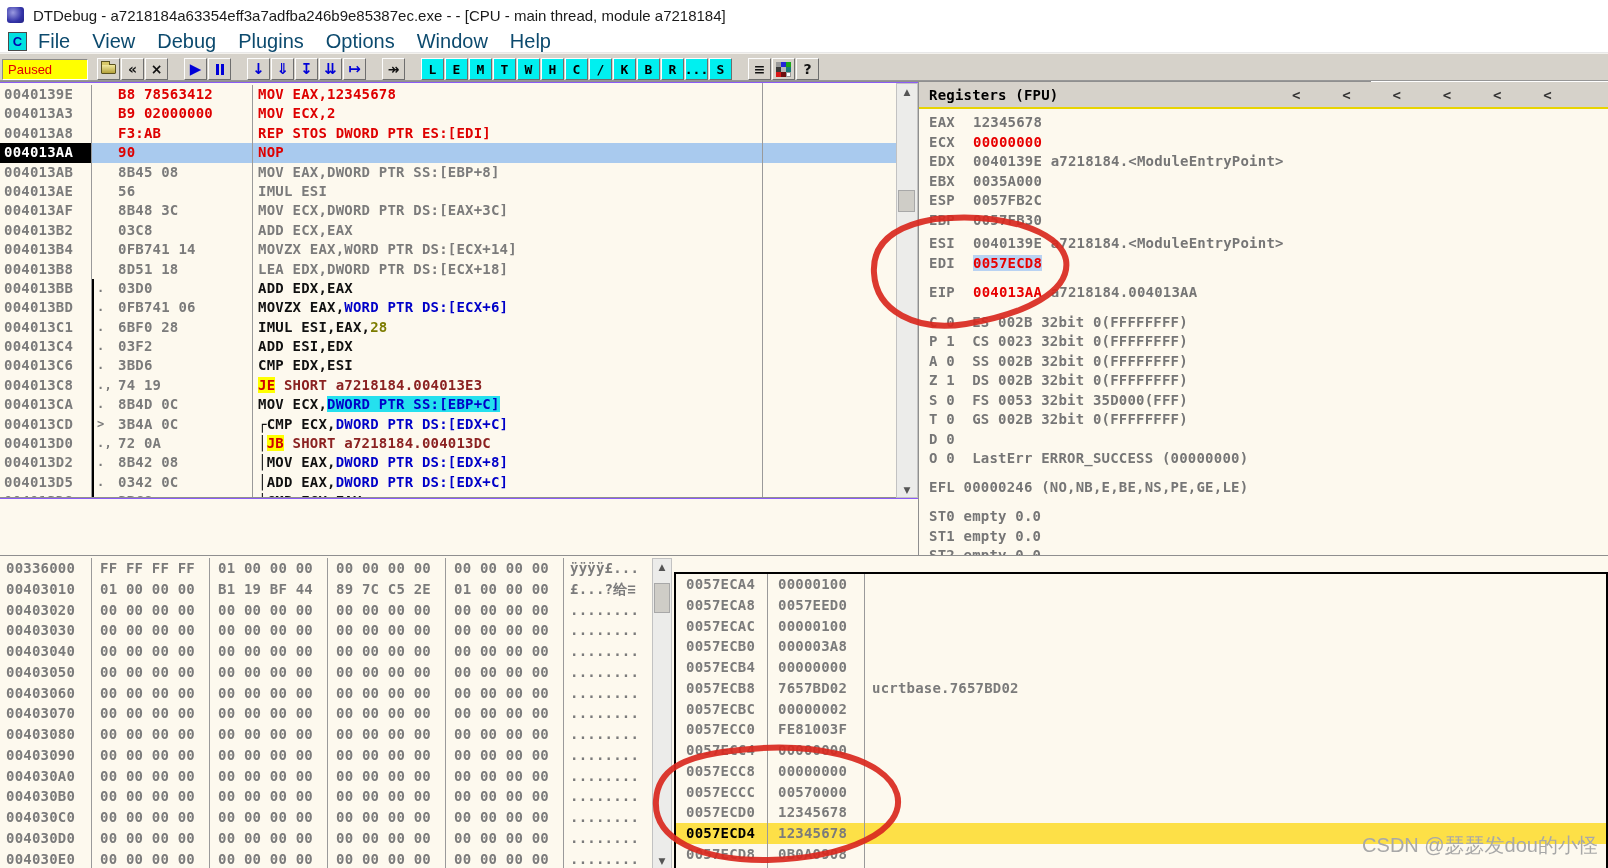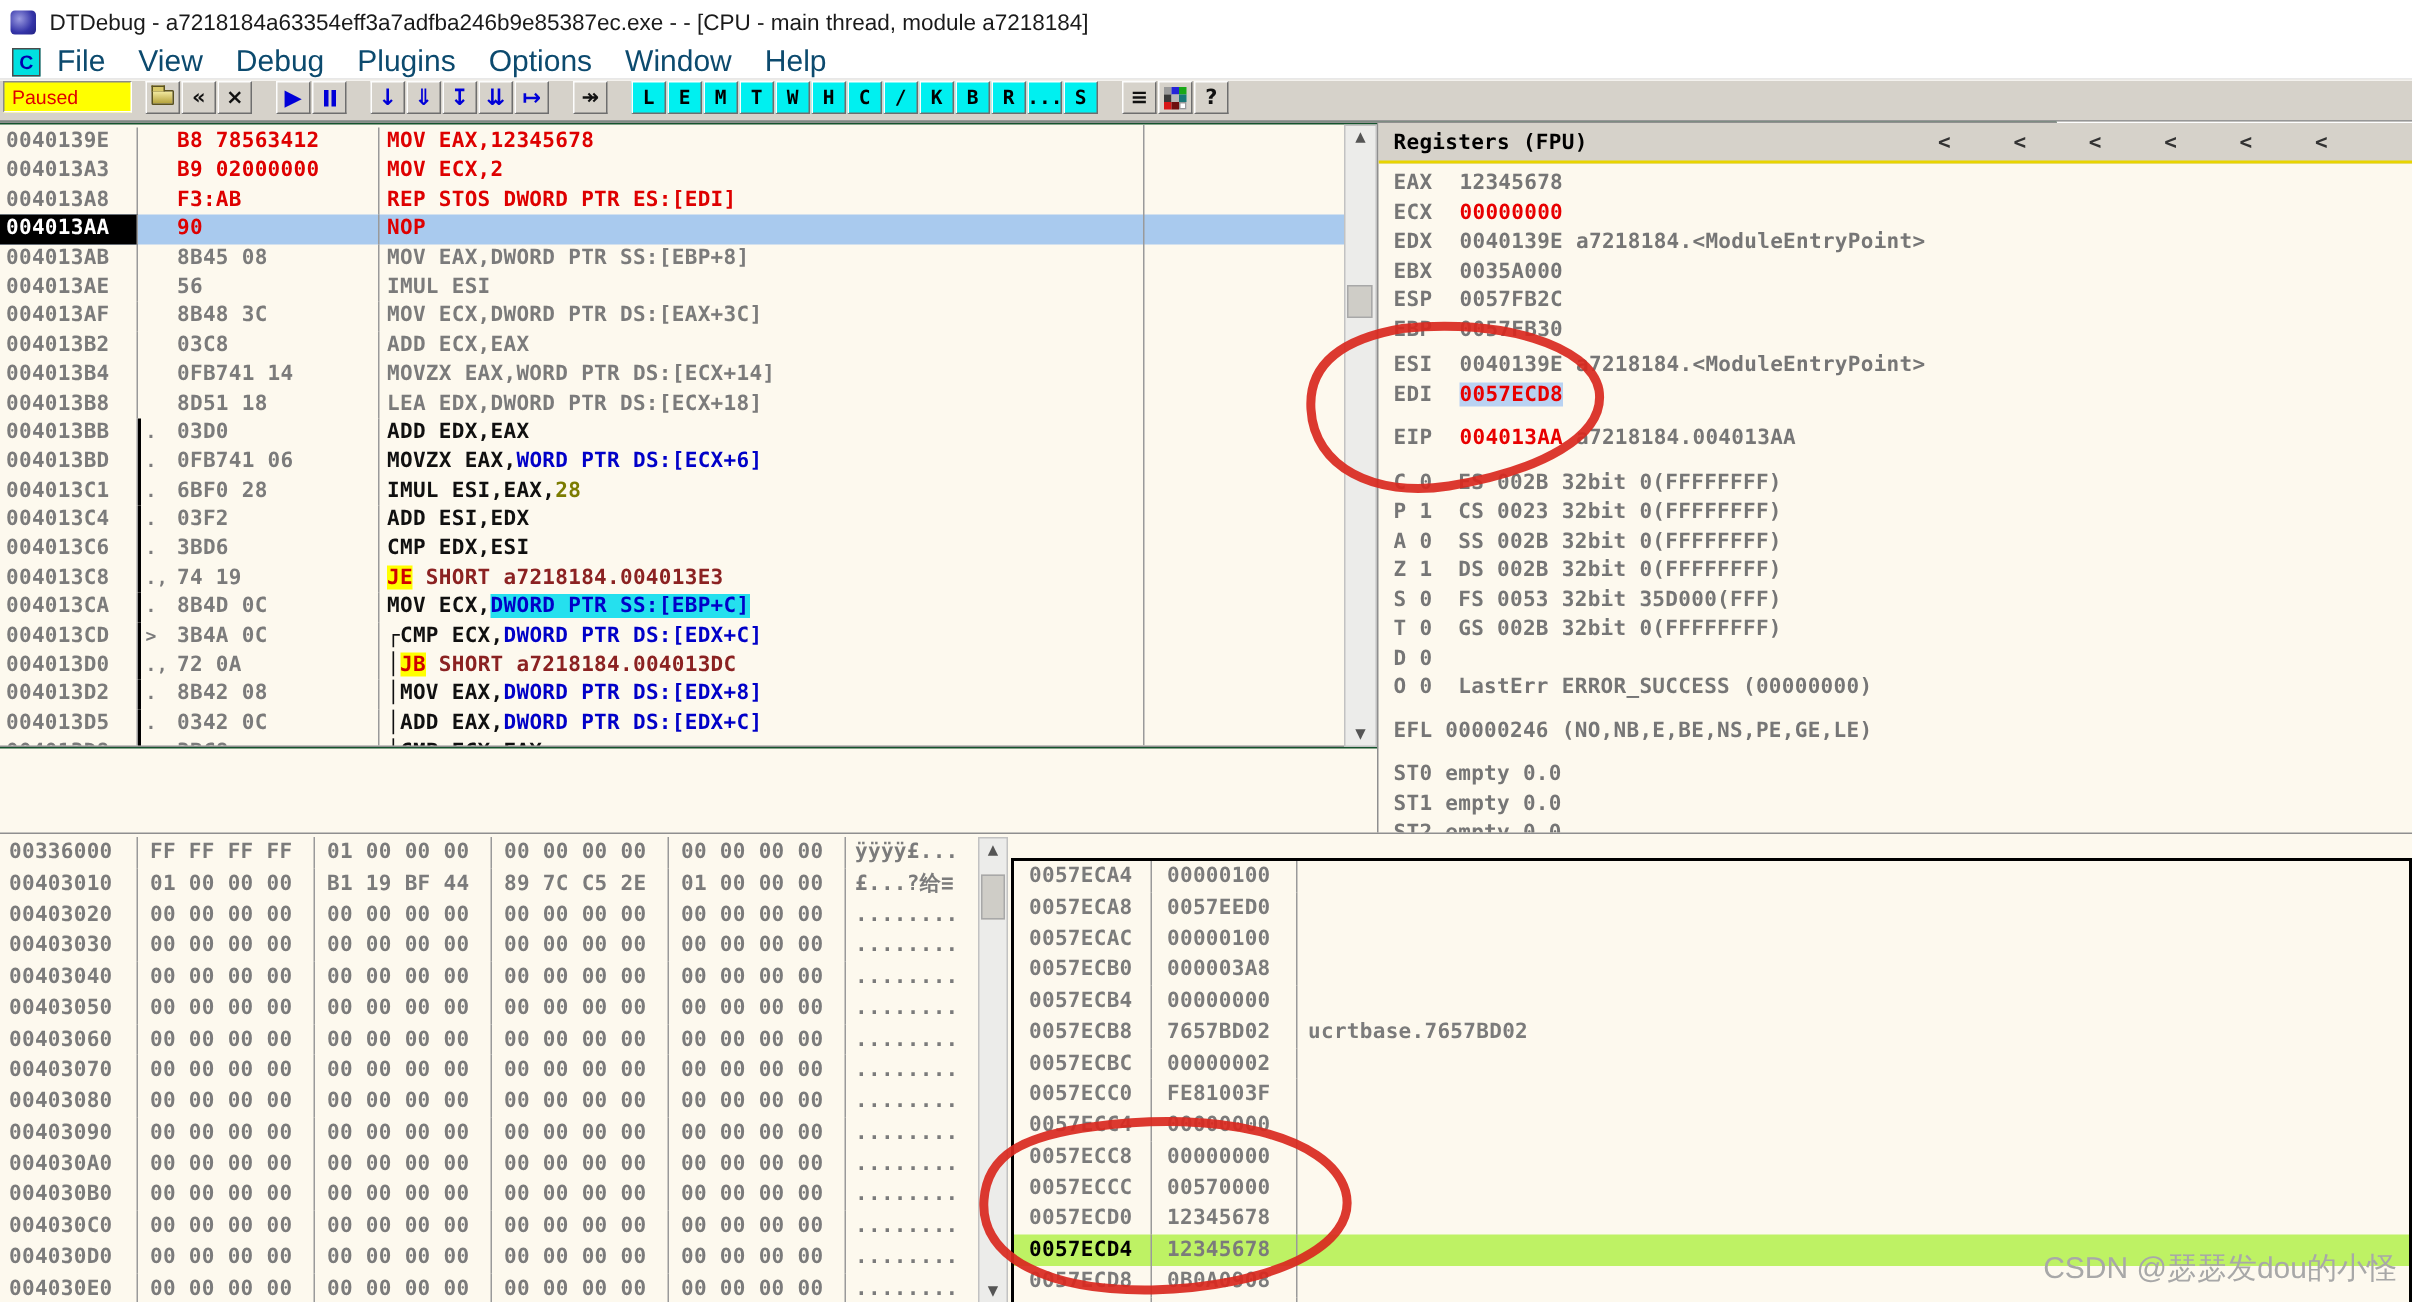--- a/index.html
+++ b/index.html
@@ -15,21 +15,21 @@
   .title-text { margin-left:9px; font-size:15px; color:#1a1a1a; white-space:nowrap; }
 
   .menubar { position:absolute; top:30px; left:0; width:100%; height:23px; background:#fff;
              border-bottom:1px solid #e8e8e8; display:flex; align-items:center; }
   .menu-c { width:19px; height:19px; margin-left:8px; background:#00e0e0; border:1px solid #4a4a4a;
             color:#0000b0; font-weight:bold; font-size:13px; display:flex; align-items:center; justify-content:center; }
   .menu-item { font-size:20px; color:#0c4a6e; padding:0 11px; white-space:nowrap;text-align:right; }
 
   .toolbar { position:absolute; top:53px; left:0; width:100%; height:28px; background:#d6d2ca;
              border-top:1px solid #f4f2ee; border-bottom:1px solid #979797;
-             display:flex; align-items:flex-start; padding-left:2px; }
+             display:flex; align-items:flex-end; padding-left:2px; }
   .paused { width:86px; height:21px; background:#ffff00; color:#e00000; font-size:13px;
             border:1px solid #8a8a8a; border-right-color:#fff; border-bottom-color:#fff;
             display:flex; align-items:center; padding-left:5px; margin-right:9px; }
   .tb-group { display:flex; margin-right:15px; }
   .tb-btn { width:23px; height:22px; background:#d6d2ca; margin-right:1px;
             border:1px solid; border-color:#fdfdfd #6e6e6e #6e6e6e #fdfdfd;
             display:flex; align-items:center; justify-content:center;
             font-family:"DejaVu Sans", sans-serif; cursor:default; }
   .tb-btn.letter { background:#00f0f0; color:#000; font-weight:bold; font-size:13px;
                    font-family:"DejaVu Sans Mono", monospace; }
@@ -44,21 +44,21 @@
   .gridicon { display:grid; grid-template-columns:repeat(3,5px); grid-auto-rows:5px; }
   .gridicon i { display:block; }
   .gridicon i:nth-child(1){background:#9a9a9a}.gridicon i:nth-child(2){background:#2424d8}
   .gridicon i:nth-child(3){background:#18a818}.gridicon i:nth-child(4){background:#3a3a3a}
   .gridicon i:nth-child(5){background:#b8b8b8}.gridicon i:nth-child(6){background:#187878}
   .gridicon i:nth-child(7){background:#d81818}.gridicon i:nth-child(8){background:#6e1010}
   .gridicon i:nth-child(9){background:#fff;border:1px solid #999}
 
   
   .main { position:absolute; top:81px; left:0; width:1371px; height:474px;
-          background:#14532d; border-top:1px solid #8f8f8f; }
+          background:#8b5cf6; border-top:1px solid #8f8f8f; }
   .mono { font-family:"DejaVu Sans Mono", monospace; font-weight:bold; font-size:14px; letter-spacing:0.2px; }
 
   .disasm { position:absolute; left:0; top:1px; width:896px; height:415px; background:#fdf9ee;
             overflow:hidden; border-bottom:1px solid #8f8f8f; padding-top:2px; }
   .dv-sep { position:absolute; left:762px; top:0; height:100%; width:1px; background:#9a9a9a; z-index:5; }
   .drow { display:flex; height:19.4px; line-height:19.4px; white-space:pre; }
   .drow.hl { background:#a9caee; }
   .d-addr { flex:0 0 92px; color:#7b7b7b; padding-left:4px; border-right:1px solid #9a9a9a; }
   .d-addr.sel { background:#000; color:#fff; }
   .d-dot { flex:0 0 20px; color:#7b7b7b; padding-left:3px; font-size:12px; }
@@ -96,21 +96,21 @@
   .dump { position:absolute; left:0; top:2px; width:652px; height:311px; background:#fdf9ee;
           overflow:hidden; color:#7b7b7b; }
   .mrow { display:flex; height:20.75px; line-height:20.75px; white-space:pre; }
   .m-addr { flex:0 0 92px; padding-left:6px; border-right:1px solid #9a9a9a; }
   .m-g { flex:0 0 118px; padding-left:8px; border-right:1px solid #9a9a9a; }
   .m-ascii { flex:1; padding-left:6px; overflow:hidden; }
 
   .stack { position:absolute; left:674px; top:16px; width:934px; height:313px; background:#fdf9ee;
            border:2px solid #000; overflow:hidden; color:#7b7b7b; }
   .srow { display:flex; height:20.75px; line-height:20.75px; white-space:pre; }
-  .srow.sel { background:#bef264; }
+  .srow.sel { background:#fde047; }
   .srow.sel .s-addr { color:#000; }
   .s-addr { flex:0 0 92px; padding-left:10px; border-right:1px solid #9a9a9a; }
   .s-val { flex:0 0 97px; padding-left:10px; border-right:1px solid #9a9a9a; }
   .s-com { flex:1; padding-left:7px; }
 
   
   .annotations { position:absolute; left:0; top:0; width:1608px; height:868px;
                  pointer-events:none; z-index:50; }
   .annotations path { fill:none; stroke:#d9281e; stroke-width:6; stroke-linecap:round; opacity:0.92; }
   .watermark { position:absolute; left:1318px; top:832px; width:280px; text-align:right;

